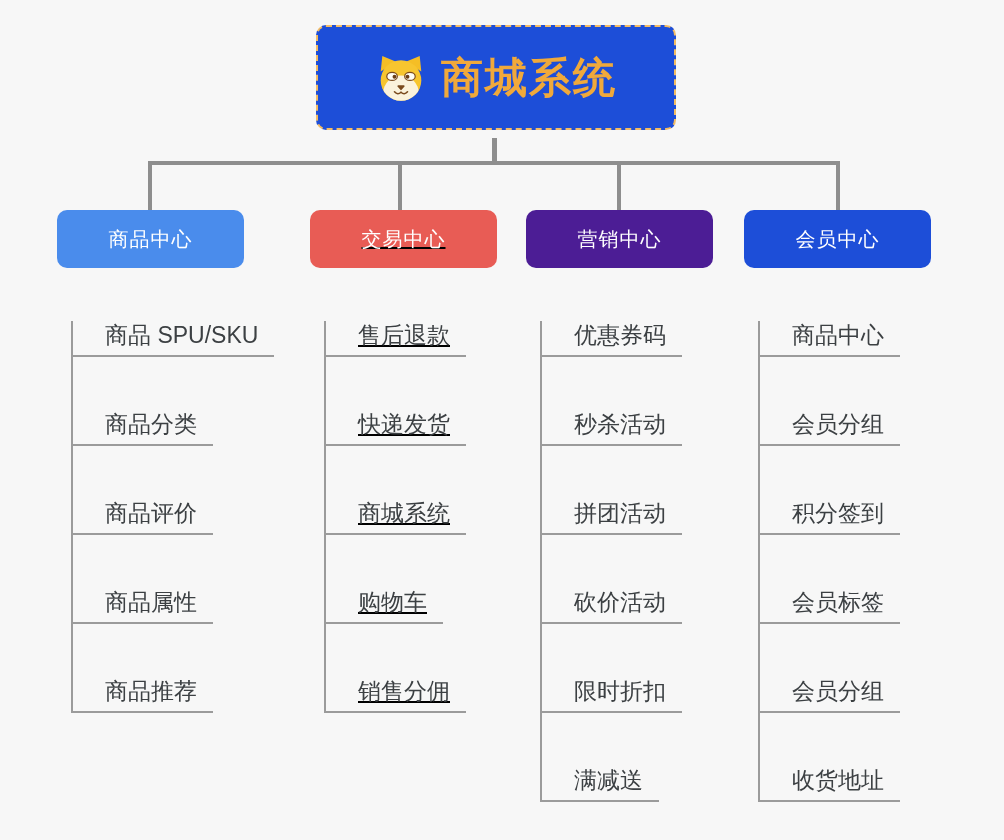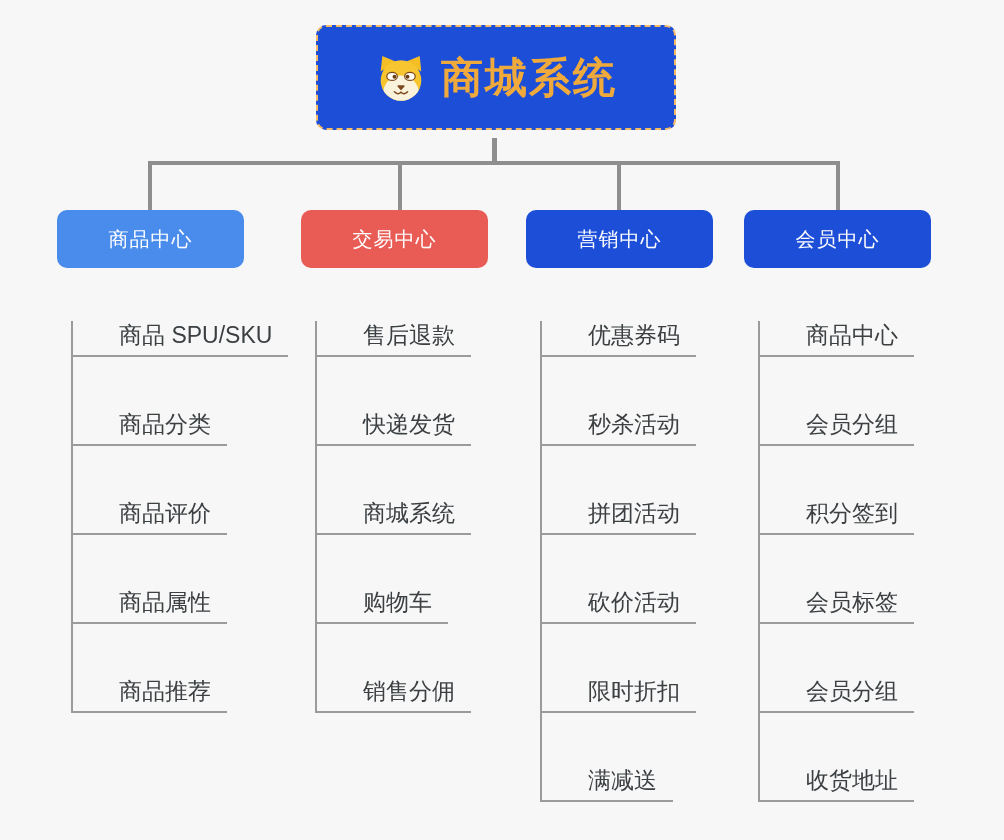--- a/index.html
+++ b/index.html
@@ -41,21 +41,21 @@
   .conn-h        { left: 148px; top: 161px; width: 692px; height: 4px; border-radius: 2px; }
   .conn-drop     { top: 161px; width: 4px; height: 49px; }
   .conn-drop.d1 { left: 148px; }
   .conn-drop.d2 { left: 398px; }
   .conn-drop.d3 { left: 617px; }
   .conn-drop.d4 { left: 836px; }
 
   
   .branch { position: absolute; top: 210px; width: 187px; }
   .branch.b1 { left: 57px; }
-  .branch.b2 { left: 301px; }
+  .branch.b2 { left: 310px; text-decoration: underline; }
   .branch.b3 { left: 526px; }
   .branch.b4 { left: 744px; }
 
   .branch-header {
     width: 187px; height: 58px;
     border-radius: 10px;
     display: flex; align-items: center; justify-content: center;
     color: #ffffff;
     font-size: 20px;
     letter-spacing: 1px;
@@ -64,21 +64,21 @@
 
   .branch-list {
     list-style: none;
     margin-left: 14px;
     border-left: 2px solid #9b9b9b;
   }
   .branch-list li {
     display: block;
     width: max-content;
     margin-top: 53px;
-    padding: 0 16px 6px 46px;
+    padding: 0 16px 6px 32px;
     border-bottom: 2px solid #9b9b9b;
     font-size: 23px;
     line-height: 28px;
     color: #3c4043;
     white-space: nowrap;
   }
 </style>
 </head>
 <body>
 
@@ -128,21 +128,21 @@
     <ul class="branch-list">
         <li>售后退款</li>
         <li>快递发货</li>
         <li>商城系统</li>
         <li>购物车</li>
         <li>销售分佣</li>
       </ul>
   </div>
 
   <div class="branch b3">
-    <div class="branch-header" style="background: #1d4ed8;">营销中心</div>
+    <div class="branch-header" style="background: #4c1d95;">营销中心</div>
     <ul class="branch-list">
         <li>优惠券码</li>
         <li>秒杀活动</li>
         <li>拼团活动</li>
         <li>砍价活动</li>
         <li>限时折扣</li>
         <li>满减送</li>
       </ul>
   </div>
 

